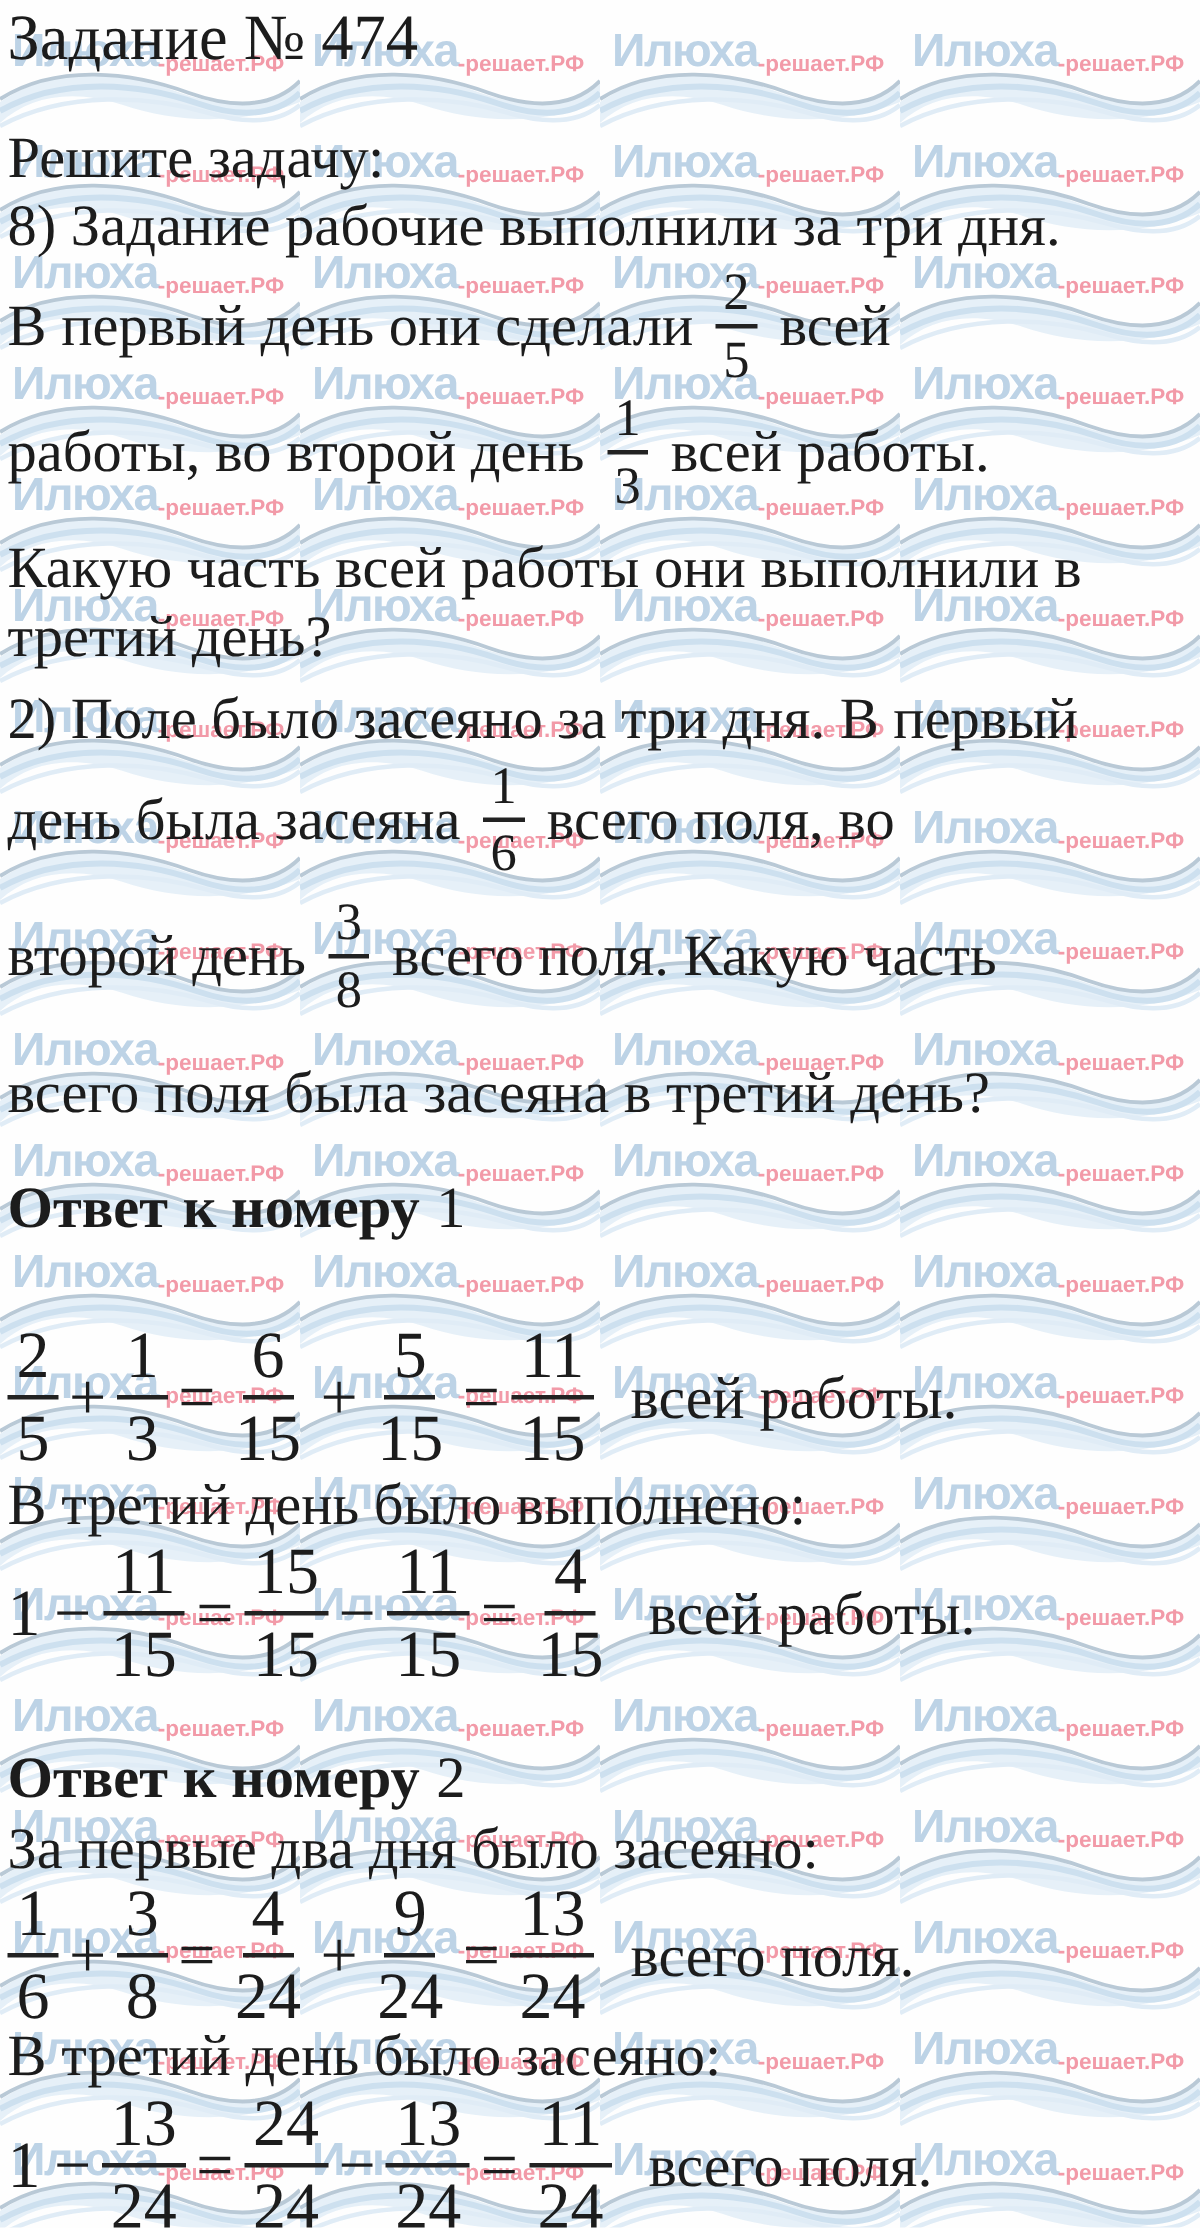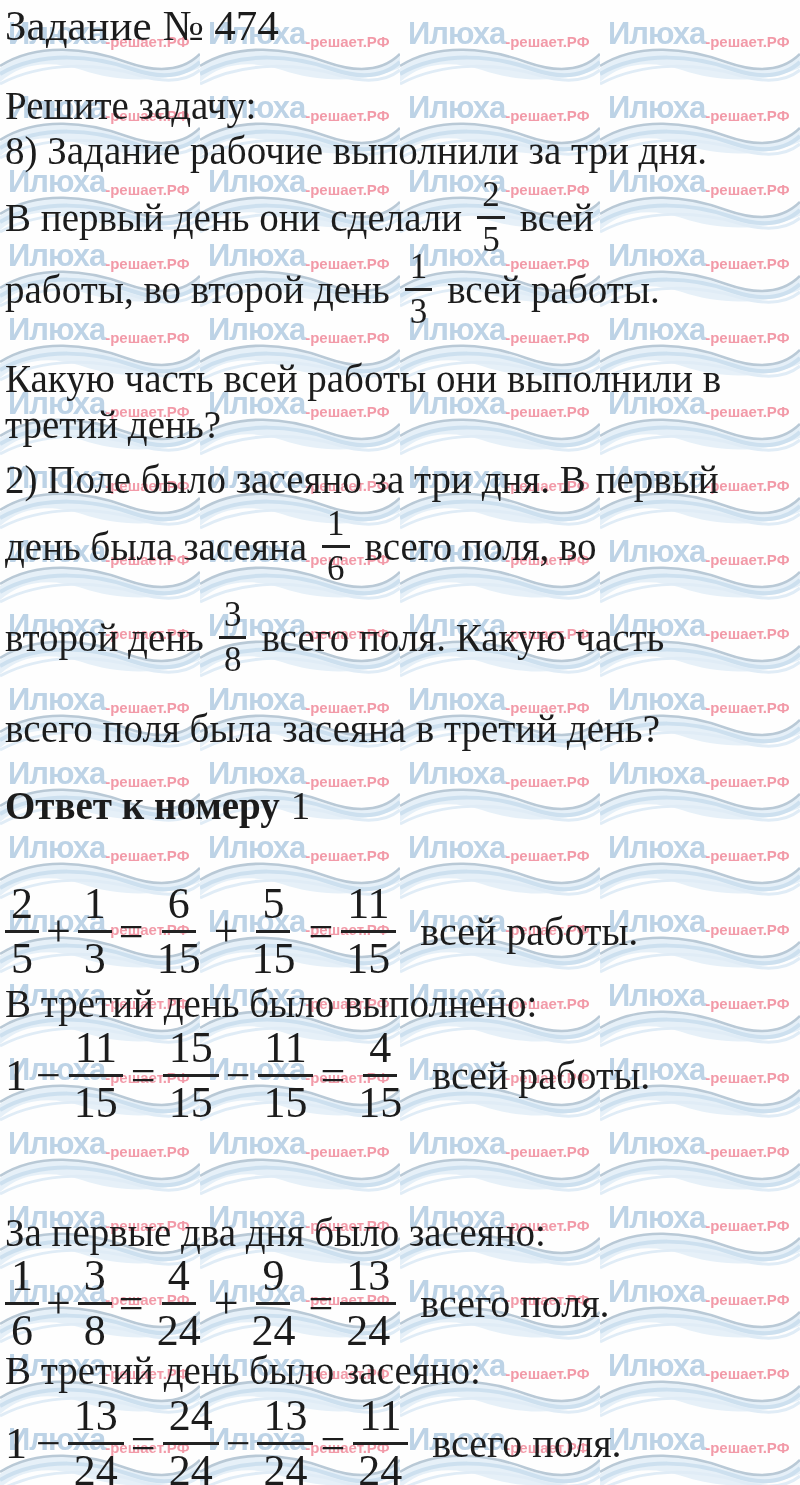--- a/index.html
+++ b/index.html
@@ -1011,21 +1011,21 @@
 
     <div class="fline" style="top:176px">
       <span>В первый день они сделали</span>
       <span class="ifrac">
           <span class="n">2</span>
           <span class="d">5</span>
         </span>
       <span>всей</span>
     </div>
 
-    <div class="fline" style="top:248px">
+    <div class="fline" style="top:260px">
       <span>работы, во второй день</span>
       <span class="ifrac">
           <span class="n">1</span>
           <span class="d">3</span>
         </span>
       <span>всей работы.</span>
     </div>
 
     <div class="line" style="top:357px">Какую часть всей работы они выполнили в</div>
     <div class="line" style="top:403px">третий день?</div>
@@ -1103,20 +1103,23 @@
           <span class="d">15</span>
         </span>
       <span class="op">=</span>
       <span class="efrac">
           <span class="n">4</span>
           <span class="d">15</span>
         </span>
       <span class="eq-tail">всей работы.</span>
     </div>
 
+    <div class="line" style="top:1164px">
+      <span class="heading-bold">Ответ к номеру</span><span class="heading-num">2</span>
+    </div>
     <div class="line" style="top:1211px">За первые два дня было засеяно:</div>
 
     <div class="equation" style="top:1254px">
       <span class="efrac">
           <span class="n">1</span>
           <span class="d">6</span>
         </span>
       <span class="op">+</span>
       <span class="efrac">
           <span class="n">3</span>

